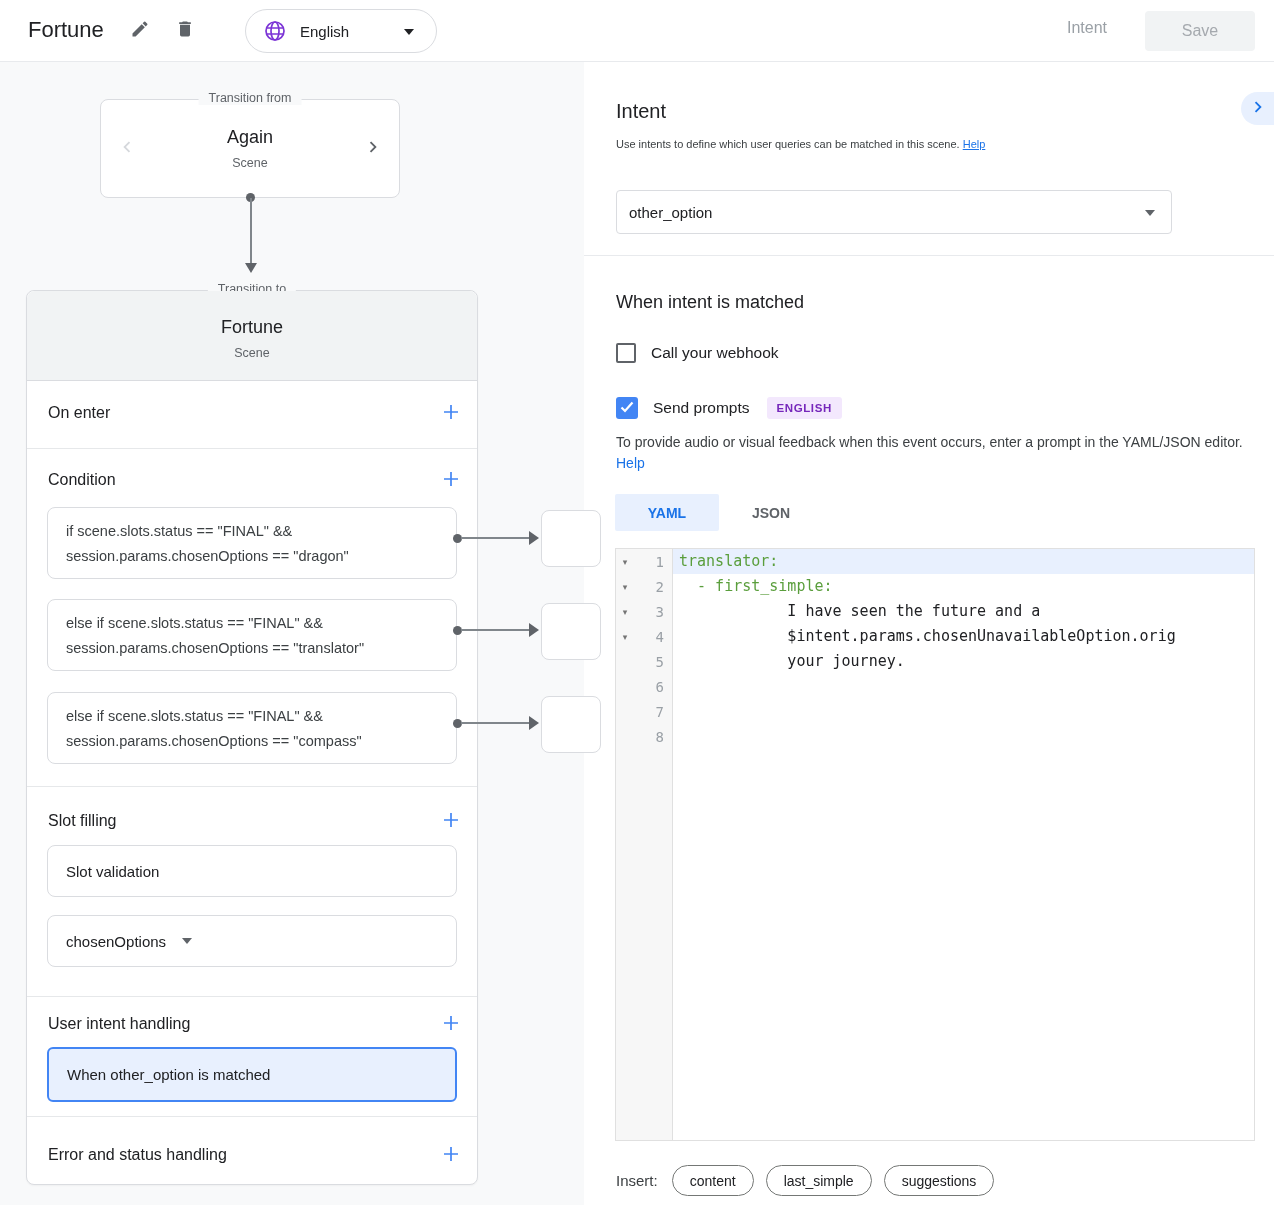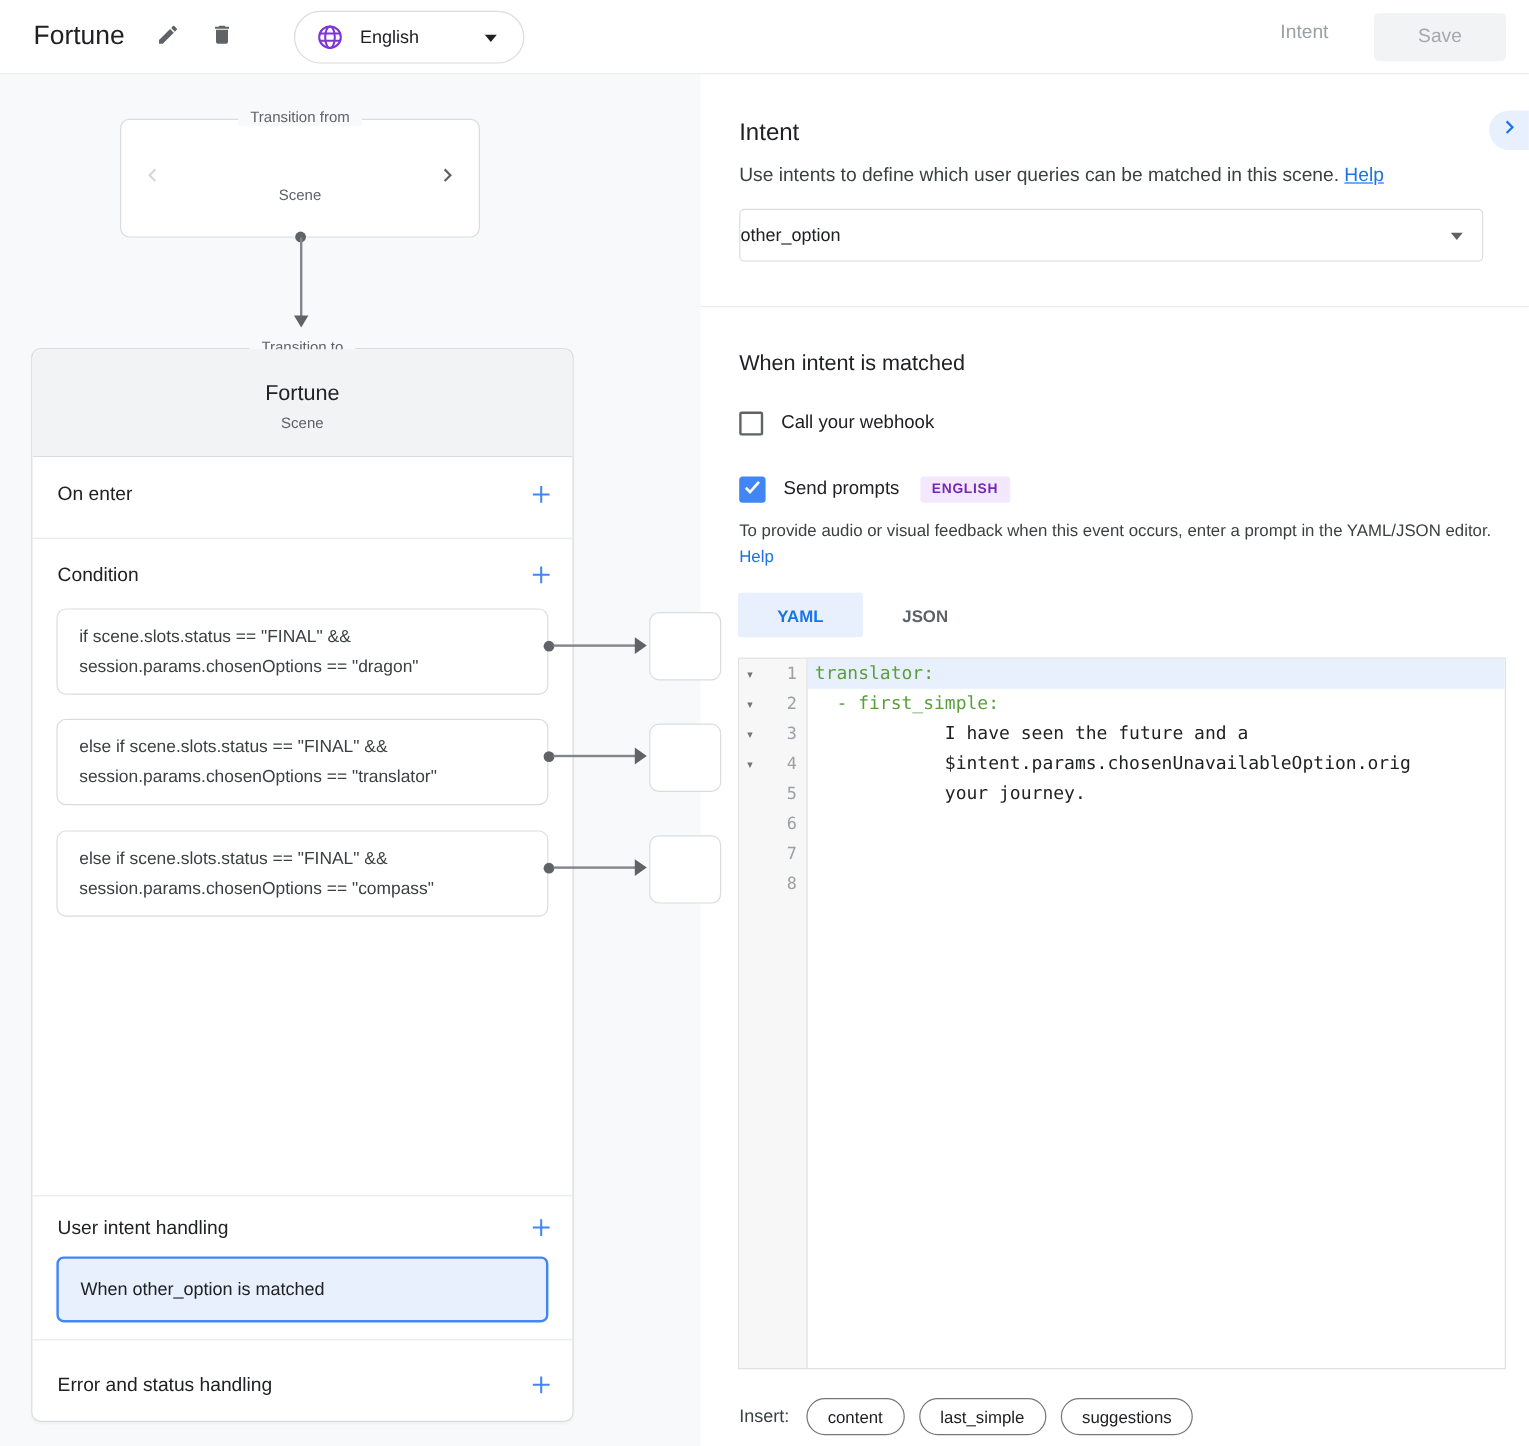--- a/index.html
+++ b/index.html
@@ -50,24 +50,24 @@
   
   .cdot{position:absolute;width:9px;height:9px;border-radius:50%;background:#5f6368;z-index:3;}
   .chline{position:absolute;width:70px;height:2px;background:#80868b;z-index:3;}
   .charrow{position:absolute;width:0;height:0;border-top:7px solid transparent;border-bottom:7px solid transparent;border-left:10px solid #5f6368;z-index:3;}
   .mini-box{position:absolute;width:60px;height:57px;background:#fff;border:1px solid var(--border);border-radius:8px;z-index:3;}
 
   
   .right-panel{position:absolute;left:584px;top:62px;width:690px;height:1143px;background:#fff;z-index:2;}
   .intent-heading{position:absolute;left:32px;top:38px;font-size:20px;color:var(--txt);}
   .side-chev{position:absolute;right:0;top:30px;width:33px;height:33px;background:var(--sel-bg);border-radius:17px 0 0 17px;display:flex;align-items:center;justify-content:center;cursor:pointer;}
-  .desc{position:absolute;left:32px;top:76px;font-size:16px;color:#3c4043;}
+  .desc{position:absolute;left:32px;top:76px;font-size:11px;color:#3c4043;}
   .link{color:var(--accent);text-decoration:underline;cursor:pointer;}
   .link-plain{color:var(--accent);text-decoration:none;cursor:pointer;}
-  .select-box{position:absolute;left:32px;top:112px;width:620px;height:44px;border:1px solid var(--border);border-radius:4px;display:flex;align-items:center;padding-left:0;font-size:15px;color:var(--txt);cursor:pointer;background:#fff;}
+  .select-box{position:absolute;left:32px;top:128px;width:556px;height:44px;border:1px solid var(--border);border-radius:4px;display:flex;align-items:center;padding-left:12px;font-size:15px;color:var(--txt);cursor:pointer;background:#fff;}
   .select-caret{position:absolute;right:16px;top:19px;border-top-color:#5f6368;}
   .panel-divider{position:absolute;left:0;top:193px;width:100%;border-top:1px solid #e8eaed;}
   .matched-heading{position:absolute;left:32px;top:230px;font-size:18px;color:var(--txt);}
   .check-row{position:absolute;left:32px;display:flex;align-items:center;cursor:pointer;}
   .cbx{width:20px;height:20px;border:2px solid #5f6368;border-radius:2px;background:#fff;flex:none;}
   .cbx-checked{width:22px;height:22px;border-radius:3px;background:var(--ctrl-blue);border:none;display:flex;align-items:center;justify-content:center;flex:none;}
   .check-label{font-size:15.5px;font-weight:normal;color:var(--txt);margin-left:15px;}
   .badge{margin-left:17px;background:var(--badge-bg);color:var(--badge-text);font-size:11.5px;font-weight:bold;letter-spacing:.6px;padding:5px 10px;border-radius:3px;}
   .desc2{position:absolute;left:32px;top:370px;width:648px;font-size:14px;color:#3c4043;line-height:21px;}
   .tabs{position:absolute;left:31px;top:432px;display:flex;}
@@ -122,20 +122,21 @@
     <span class="caret lang-caret"></span>
   </div>
   <div class="cancel-btn">Intent</div>
   <div class="save-btn">Save</div>
 </div>
 
 <div class="left-panel">
 
   <div class="from-card">
     <div class="legend">Transition from</div>
+    <div class="from-name">Again</div>
     <div class="from-sub">Scene</div>
     <div class="nav-chev" style="left:14px;">
       <span>
         <svg width="22" height="22" viewBox="0 0 24 24" fill="#d5d8dc">
             <path d="M15.41 7.41 14 6l-6 6 6 6 1.41-1.41L10.83 12z"></path>
           </svg>
       </span>
     </div>
     <div class="nav-chev" style="right:14px;">
       <span>
@@ -180,20 +181,35 @@
       <div class="cond-card" style="top:150px;">
         <div>else if scene.slots.status == "FINAL" &amp;&amp;</div>
         <div>session.params.chosenOptions == "translator"</div>
       </div>
       <div class="cond-card" style="top:243px;">
         <div>else if scene.slots.status == "FINAL" &amp;&amp;</div>
         <div>session.params.chosenOptions == "compass"</div>
       </div>
     </div>
 
+    <div class="sec" style="top:495px;height:210px;">
+      <div class="sec-label" style="top:25px;">Slot filling</div>
+      <div class="plus-btn" style="top:24px;">
+        <span><svg width="18" height="18" viewBox="0 0 18 18">
+              <path d="M9 2v14M2 9h14" stroke="#4285f4" stroke-width="1.7" fill="none"></path>
+            </svg></span>
+      </div>
+      <div class="slot-card" style="top:58px;">
+        <span>Slot validation</span>
+      </div>
+      <div class="slot-card" style="top:128px;">
+        <span>chosenOptions</span>
+        <span class="caret" style="margin-left:16px;border-top-color:#5f6368;"></span>
+      </div>
+    </div>
 
     <div class="sec" style="top:705px;height:120px;">
       <div class="sec-label" style="top:18px;">User intent handling</div>
       <div class="plus-btn" style="top:17px;">
         <span><svg width="18" height="18" viewBox="0 0 18 18">
               <path d="M9 2v14M2 9h14" stroke="#4285f4" stroke-width="1.7" fill="none"></path>
             </svg></span>
       </div>
       <div class="sel-card" style="top:50px;">
         <span>When other_option is matched</span>

